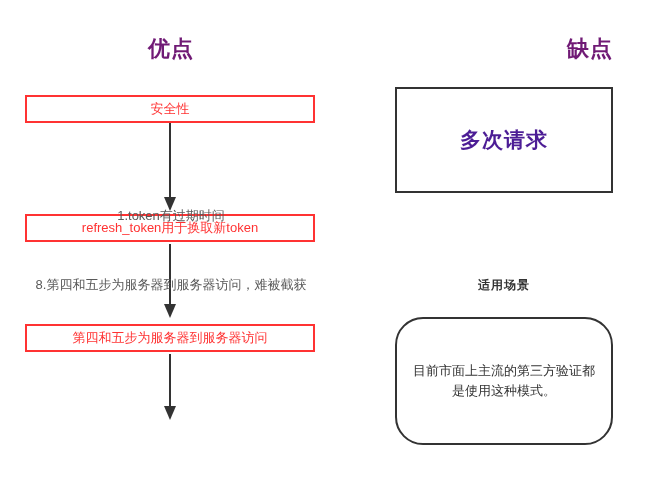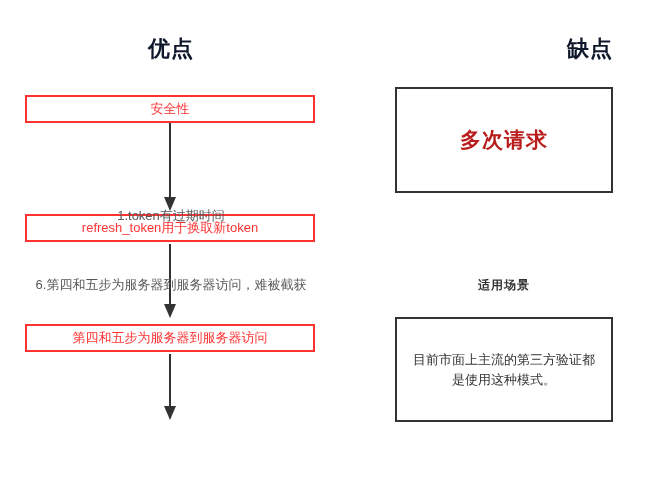--- a/index.html
+++ b/index.html
@@ -16,21 +16,21 @@
   }
   
   .col-title {
     position: absolute;
     text-align: center;
     font-weight: bold;
     font-size: 22px;
     letter-spacing: 1px;
     line-height: 26px;
   }
-  .title-red  { color: #0f172a; }
+  .title-red  { color: #701a75; }
   .title-dark { color: #333333; font-size: 12px; letter-spacing: 1px; }
 
   #pros-title     { left: 0;   top: 36px;  width: 342px; }
   #cons-title     { left: 395px; top: 36px; width: 218px; text-align: right; }
   #scenario-title { left: 395px; top: 272px; width: 218px; }
 
   
   .flow-box {
     position: absolute;
     left: 25px;
@@ -83,32 +83,33 @@
     background: #ffffff;
     box-sizing: border-box;
     display: flex;
     align-items: center;
     justify-content: center;
     text-align: center;
   }
   #cons-box {
     left: 395px; top: 87px;
     width: 218px; height: 106px;
-    color: #b91c1c;
+    color: #4c1d95;
     font-weight: bold;
     font-size: 21px;
     letter-spacing: 1px;
   }
   #scenario-box {
     left: 395px; top: 317px;
-    width: 218px; height: 105px;
+    width: 218px; height: 128px;
     color: #333333;
     font-size: 13px;
     line-height: 20px;
     padding: 0 12px;
+    border-radius: 28px;
   }
 </style>
 </head>
 <body>
 
 <div class="canvas">
 
   <svg class="arrow-layer" viewBox="0 0 649 477" xmlns="http://www.w3.org/2000/svg">
     <g>
       <line x1="170" y1="123" x2="170" y2="199" stroke="#333333" stroke-width="2"></line>
@@ -138,21 +139,21 @@
     <span>refresh_token用于换取新token</span>
   </div>
 
   <div class="flow-box" id="node-2">
     <span>第四和五步为服务器到服务器访问</span>
   </div>
 
 
   <div class="edge-label" id="edge-0">1.token有过期时间</div>
 
-  <div class="edge-label" id="edge-1">6.第四和五步为服务器到服务器访问，难被截获</div>
+  <div class="edge-label" id="edge-1">8.第四和五步为服务器到服务器访问，难被截获</div>
 
 
   <div class="dark-box" id="cons-box">
     <span>多次请求</span>
   </div>
 
   <div class="dark-box" id="scenario-box">
     <span>目前市面上主流的第三方验证都是使用这种模式。</span>
   </div>
 

